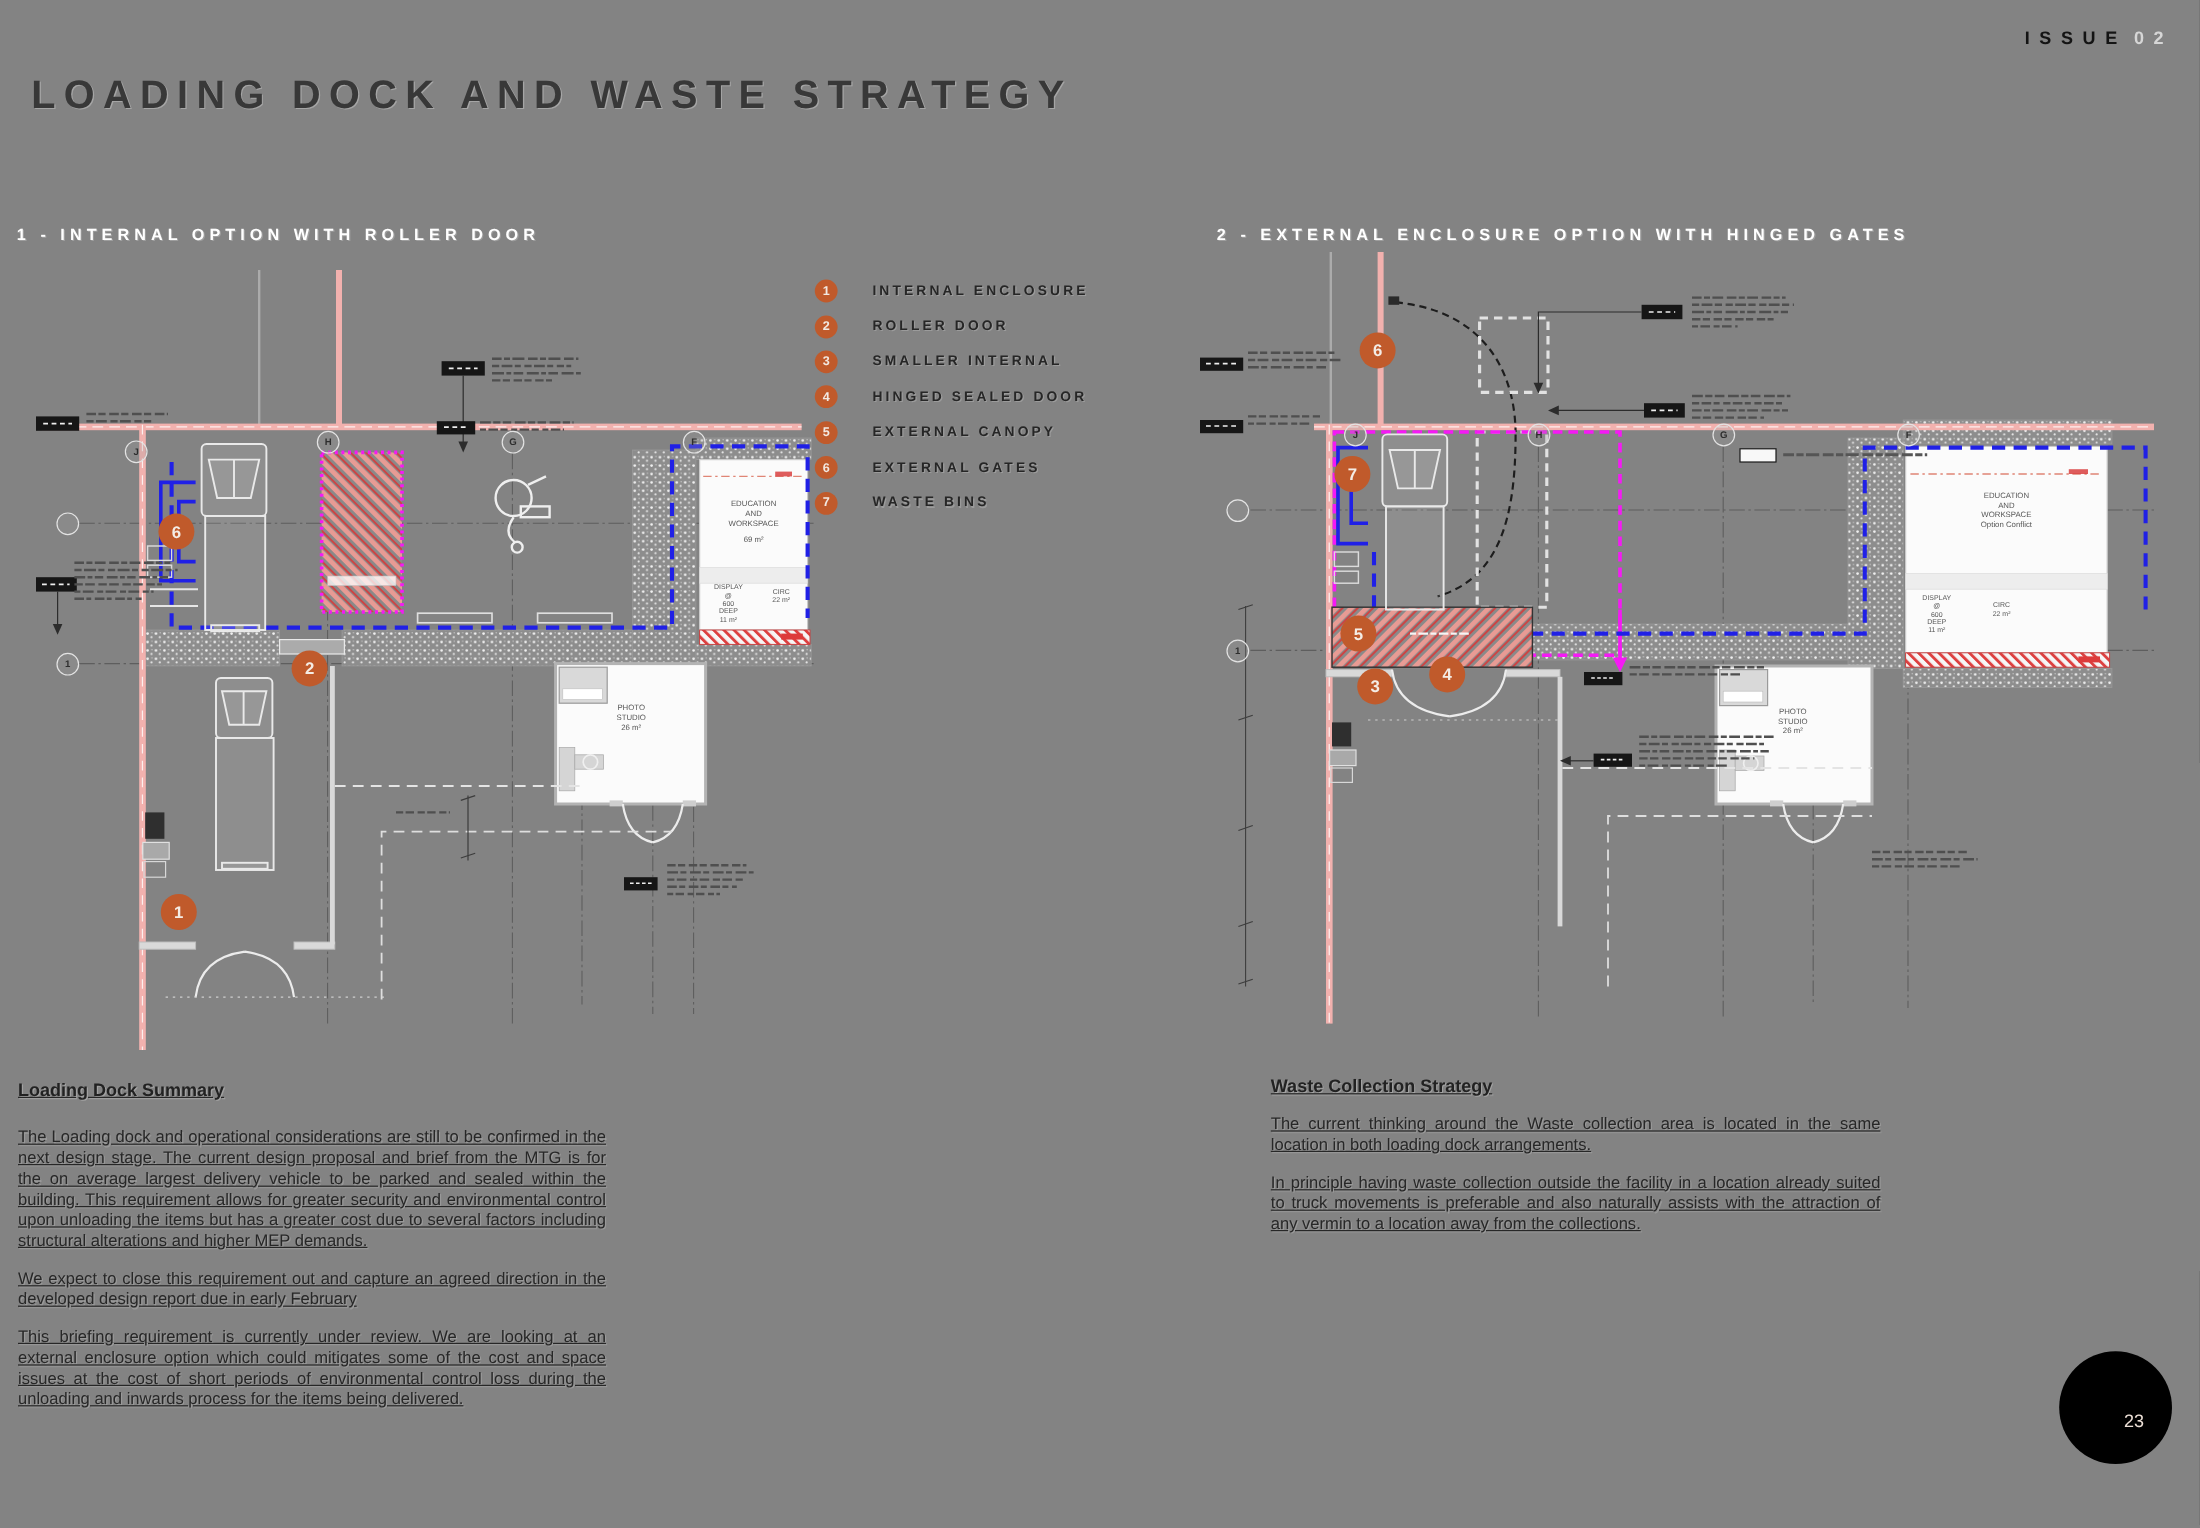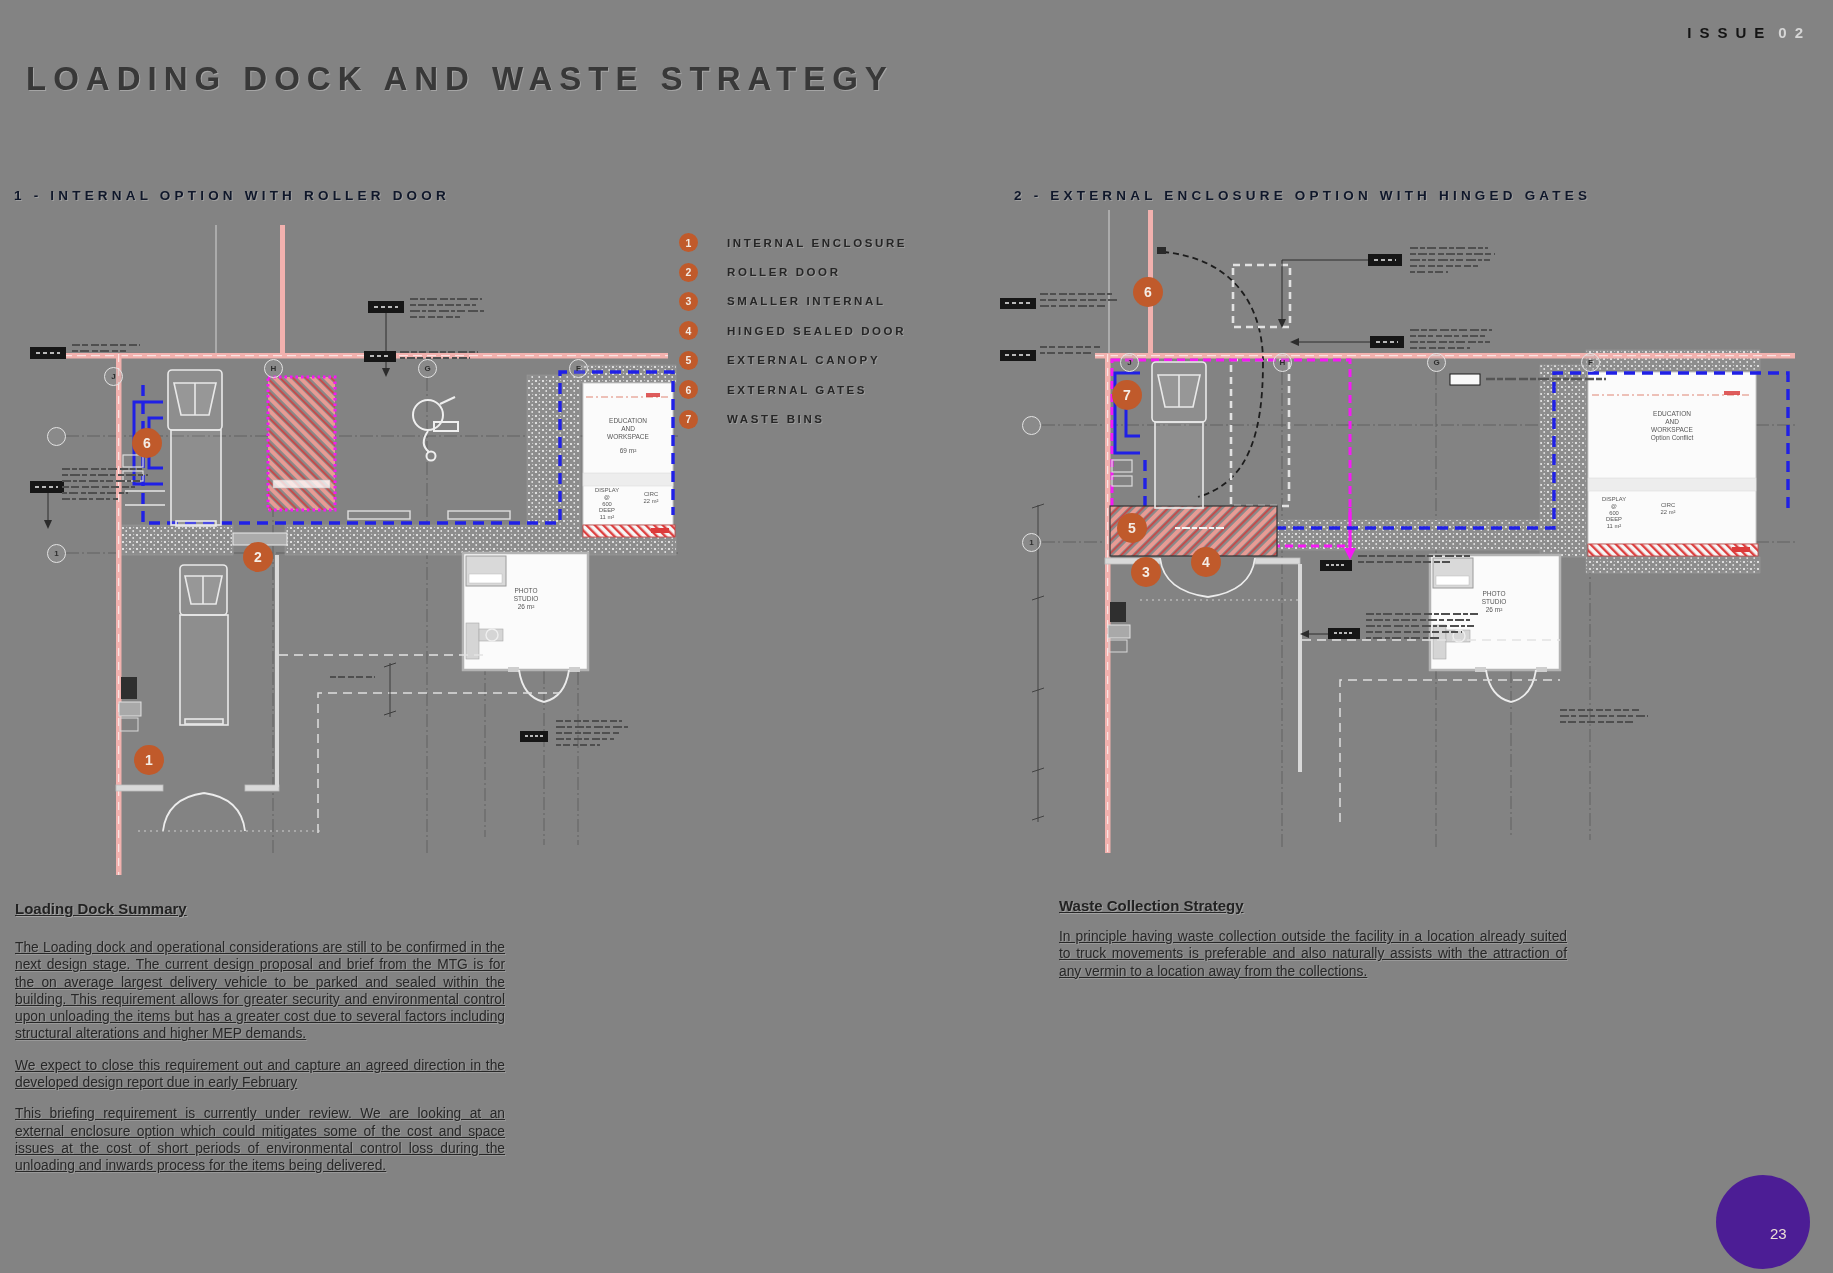--- a/index.html
+++ b/index.html
@@ -4,21 +4,21 @@
 <style>
   html,body{margin:0;padding:0;background:#6e6e6e;}
   .page{position:relative;width:1833px;height:1273px;background:#838383;overflow:hidden;
         font-family:"Liberation Sans",sans-serif;}
   
   .issue{position:absolute;top:24px;right:22px;font-size:15px;font-weight:800;letter-spacing:8px;}
   .issue .iw{color:#141414;}
   .issue .inum{color:#d6d6d6;margin-left:6px;}
   .title{position:absolute;left:26px;top:60px;font-size:33px;font-weight:800;letter-spacing:7px;
          color:#383838;text-shadow:1px 1px 0 rgba(255,255,255,.28);}
-  .sec-head{position:absolute;font-size:13.5px;font-weight:700;letter-spacing:4.2px;color:#0f172a;
+  .sec-head{position:absolute;font-size:13.5px;font-weight:700;letter-spacing:4.2px;color:#ffffff;
             text-shadow:1px 1px 0 rgba(255,255,255,.22);}
   
   .legend{position:absolute;left:679px;top:228px;}
   .lrow{display:flex;align-items:center;height:29.4px;}
   .lcirc{width:19px;height:19px;border-radius:50%;background:#c05a2b;color:#f2e9e2;
          display:flex;align-items:center;justify-content:center;font-size:10.5px;font-weight:700;
          margin-right:29px;flex:0 0 19px;}
   .llab{font-size:11.5px;font-weight:600;letter-spacing:2.6px;color:#262626;white-space:nowrap;
         text-shadow:1px 1px 0 rgba(255,255,255,.2);}
   
@@ -33,22 +33,22 @@
   .roomlabel{position:absolute;font-size:6.5px;line-height:8px;color:#565656;text-align:center;
              white-space:pre-line;z-index:4;}
   .roomlabel.small{font-size:5.8px;line-height:6.8px;}
   
   .txtcol{position:absolute;color:#272727;text-decoration:underline;}
   .txtcol h3{margin:0 0 22px 0;font-size:15px;font-weight:700;color:#222;
              text-shadow:1px 1px 0 rgba(255,255,255,.25);}
   .txtcol p{margin:0 0 14px 0;font-size:13.8px;line-height:17.3px;text-align:justify;
             text-shadow:1px 1px 0 rgba(255,255,255,.18);}
   
-  .pagecirc{position:absolute;left:1716px;top:1175px;width:94px;height:94px;border-radius:50%;
-            background:#4c1d95;z-index:8;}
+  .pagecirc{position:absolute;left:1716px;top:1126px;width:94px;height:94px;border-radius:50%;
+            background:#000000;z-index:8;}
   .pagenum{position:absolute;left:54px;top:50px;color:#ecdfd6;font-size:15px;}
 </style>
 </head>
 <body>
 
 <div class="page">
 
   <div class="issue">
     <span class="iw">ISSUE</span><span class="inum">02</span>
   </div>
@@ -511,20 +511,21 @@
 
   <div class="txtcol" style="left:15px;top:900px;width:490px;">
     <h3>Loading Dock Summary</h3>
     <p>The Loading dock and operational considerations are still to be confirmed in the next design stage. The current design proposal and brief from the MTG is for the on average largest delivery vehicle to be parked and sealed within the building. This requirement allows for greater security and environmental control upon unloading the items but has a greater cost due to several factors including structural alterations and higher MEP demands.</p>
     <p>We expect to close this requirement out and capture an agreed direction in the developed design report due in early February</p>
     <p>This briefing requirement is currently under review. We are looking at an external enclosure option which could mitigates some of the cost and space issues at the cost of short periods of environmental control loss during the unloading and inwards process for the items being delivered.</p>
   </div>
 
   <div class="txtcol" style="left:1014px;top:897px;width:508px;margin-left:45px;">
     <h3 style="margin-bottom:14px;">Waste Collection Strategy</h3>
+    <p>The current thinking around the Waste collection area is located in the same location in both loading dock arrangements.</p>
     <p>In principle having waste collection outside the facility in a location already suited to truck movements is preferable and also naturally assists with the attraction of any vermin to a location away from the collections.</p>
   </div>
 
   <div class="pagecirc">
     <span class="pagenum">23</span>
   </div>
 
 </div>
 
 </body></html>

